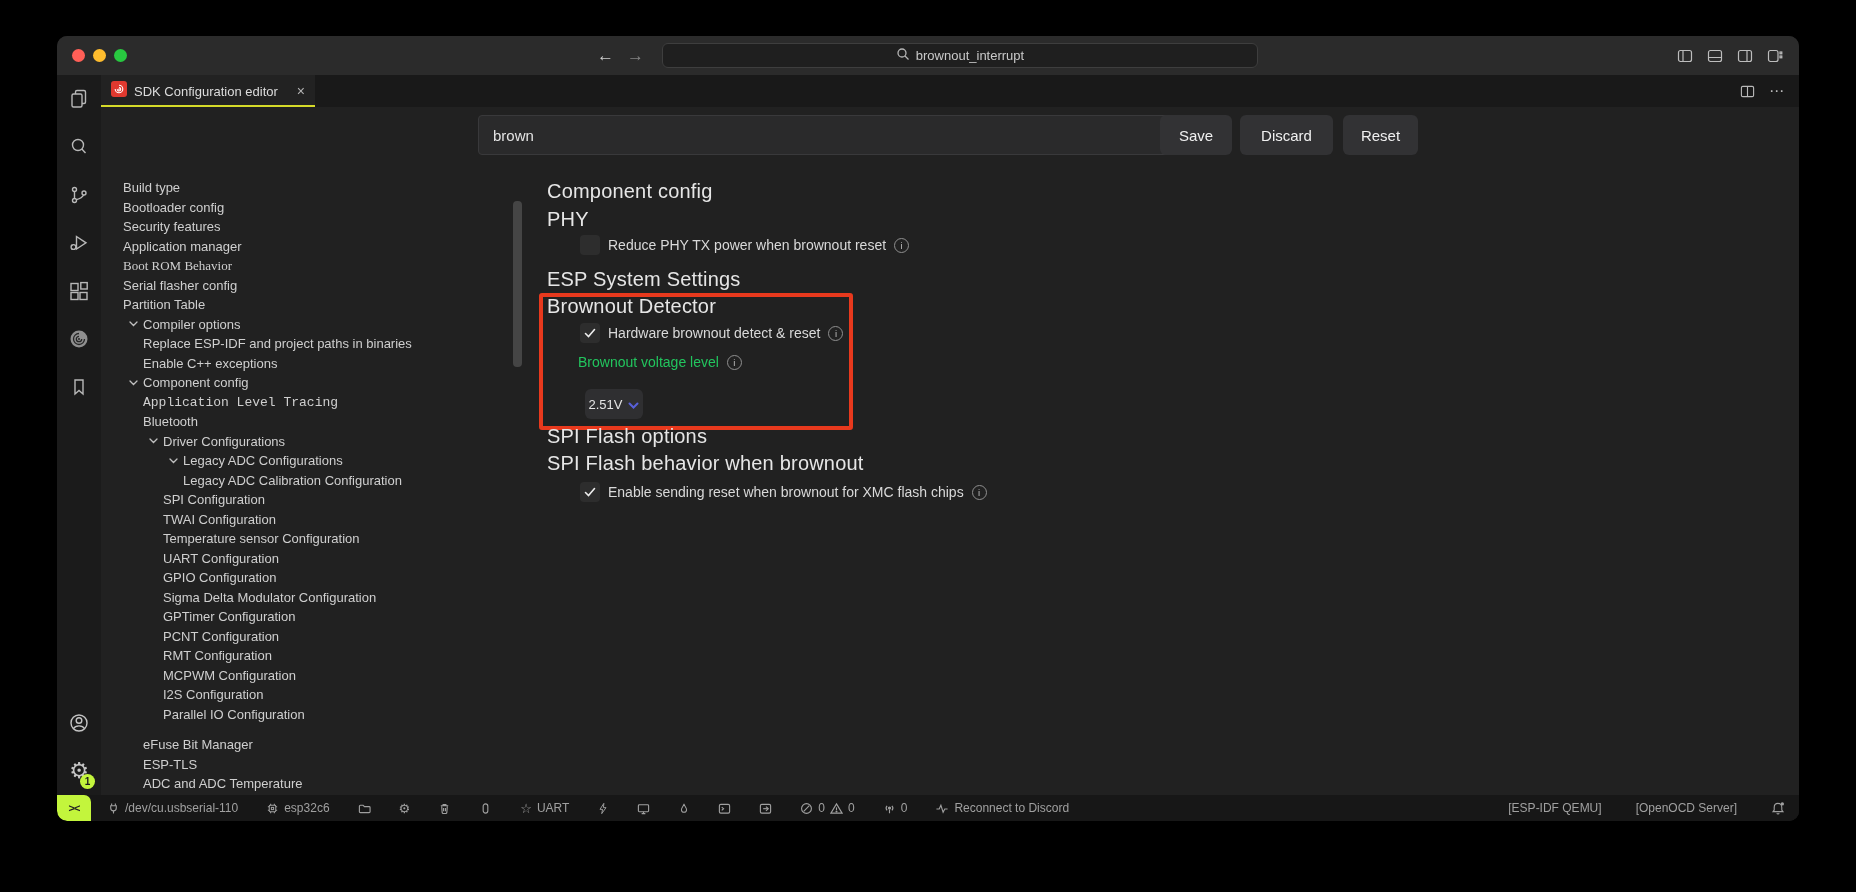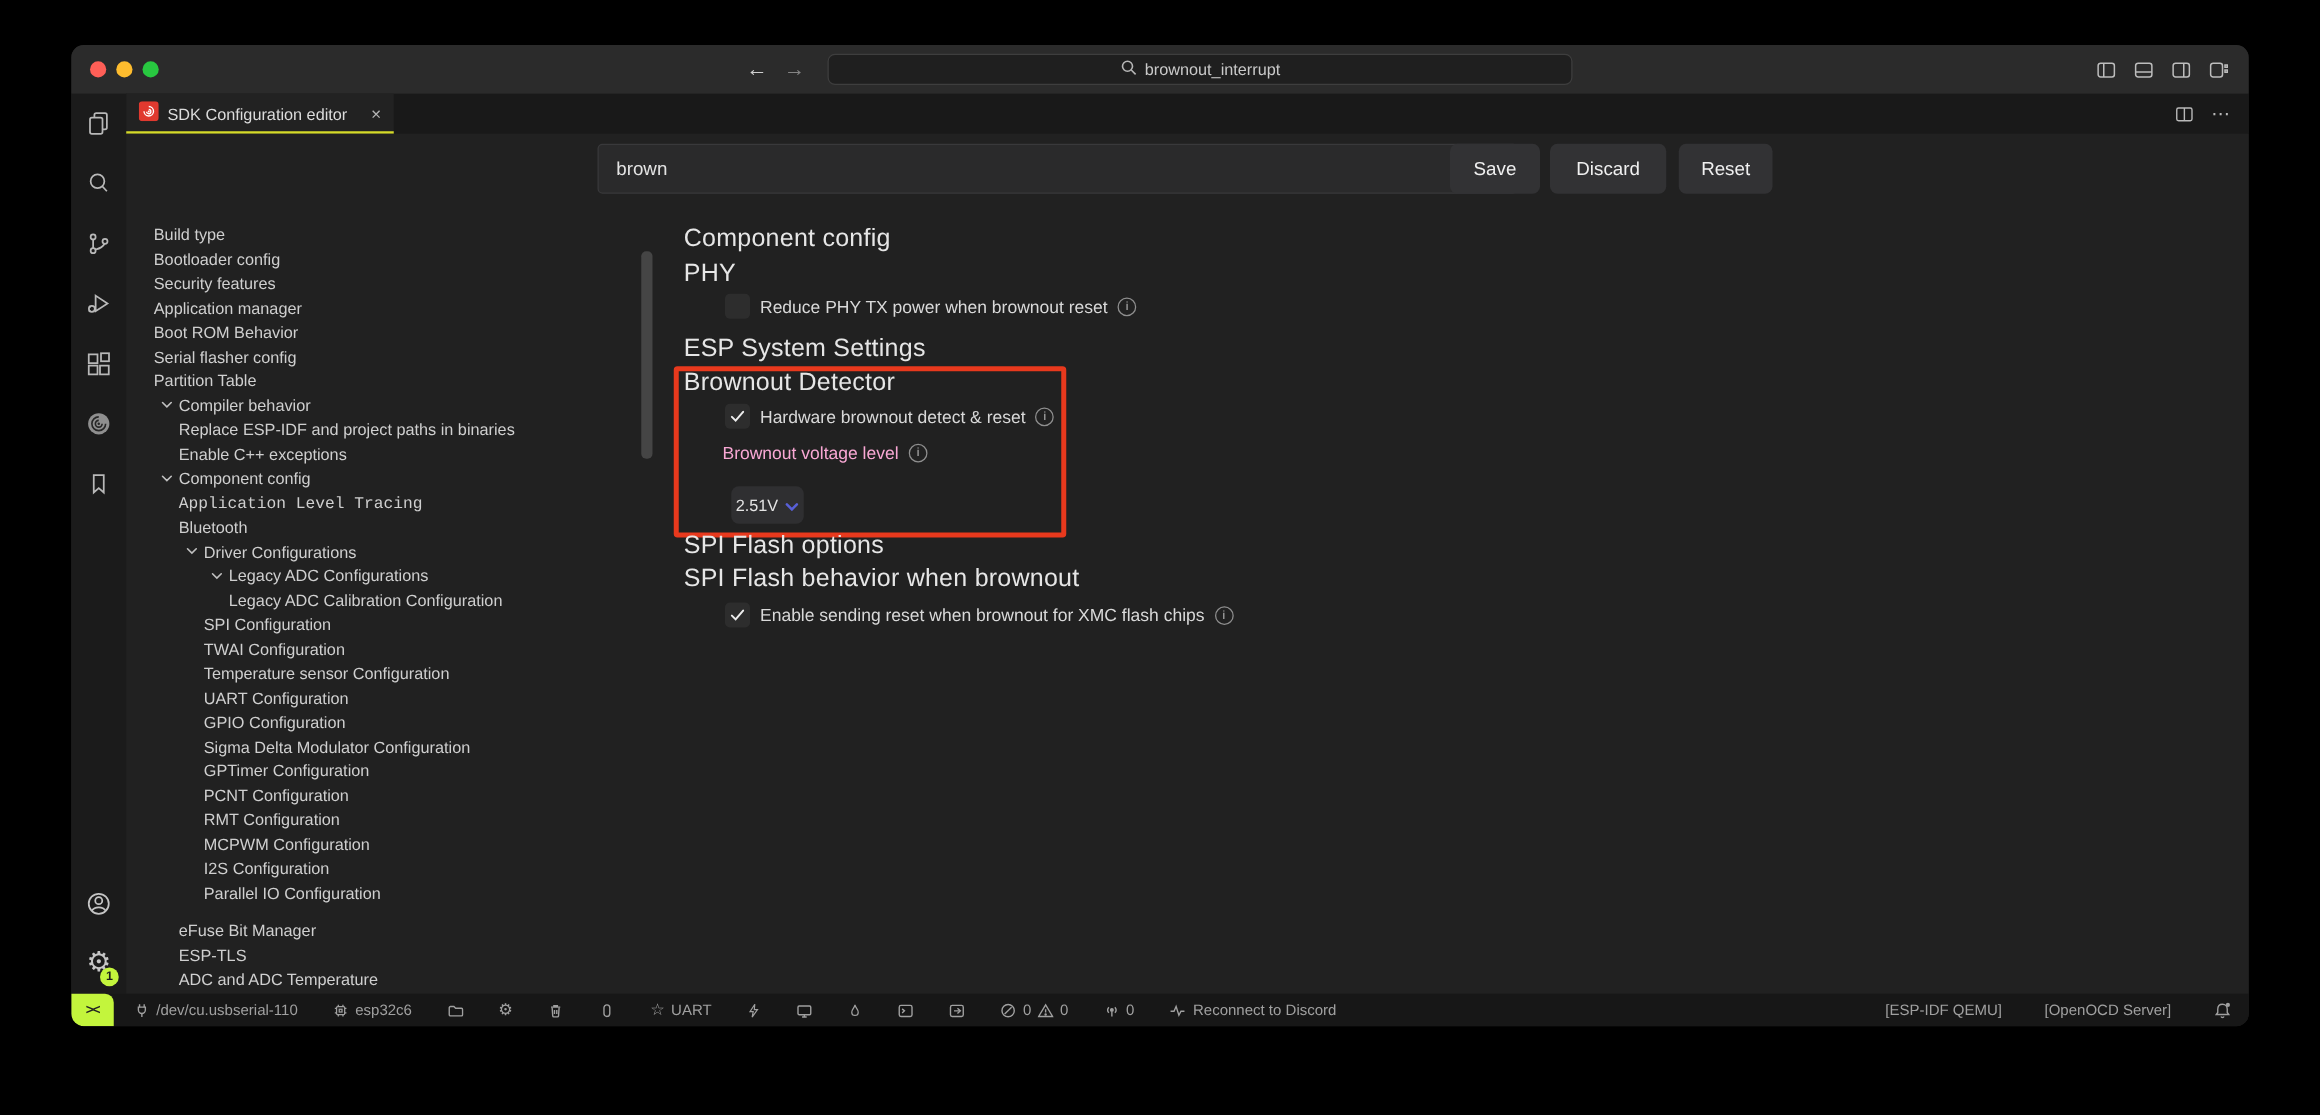--- a/index.html
+++ b/index.html
@@ -64,21 +64,21 @@
 
   .cb-row { position:absolute; left:479px; display:flex; align-items:center; gap:8px; white-space:nowrap; }
   .row-phy{top:128px} .row-hw{top:216px} .row-xmc{top:375px}
   .cb { width:20px; height:20px; border-radius:4px; background:#2d2d2d; display:flex; align-items:center;
         justify-content:center; cursor:pointer; flex:0 0 auto; }
   .cb-label { font-size:14px; color:#d9d9d9; }
   .info { width:15px; height:15px; border-radius:50%; border:1px solid #8f8f8f; color:#bdbdbd; font-size:9.5px;
           display:flex; align-items:center; justify-content:center; cursor:pointer; flex:0 0 auto; }
 
   .voltage-row { position:absolute; left:477px; top:247px; display:flex; align-items:center; gap:8px; }
-  .voltage-label { font-size:14px; color:#f9a8d4; }
+  .voltage-label { font-size:14px; color:#22c55e; }
   .dropdown { position:absolute; left:484px; top:282px; width:58px; height:30px; background:#2f2f31;
               border-radius:6px; display:flex; align-items:center; justify-content:center; gap:6px;
               font-size:13px; color:#e4e4e4; cursor:pointer; }
   .redbox { position:absolute; left:438px; top:186px; width:314px; height:137px;
             border:4px solid var(--accent-red,#e8391d); border-radius:3px; pointer-events:none; }
 
   
   .statusbar { position:absolute; left:0; right:0; bottom:0; height:26px; background:#171717;
                display:flex; align-items:center; color:#a0a0a0; font-size:12px; }
   .sb-remote { width:34px; height:26px; background:var(--lime,#c3f53c); color:#222; display:flex;
@@ -247,36 +247,36 @@
           </div>
           <div class="tree-item" style="padding-left: 22px;">
             <span>Bootloader config</span>
           </div>
           <div class="tree-item" style="padding-left: 22px;">
             <span>Security features</span>
           </div>
           <div class="tree-item" style="padding-left: 22px;">
             <span>Application manager</span>
           </div>
-          <div class="tree-item" style="padding-left: 22px;">
+          <div class="tree-item" style="padding-left: 22px; font-family: Liberation Serif, serif;">
             <span>Boot ROM Behavior</span>
           </div>
           <div class="tree-item" style="padding-left: 22px;">
             <span>Serial flasher config</span>
           </div>
           <div class="tree-item" style="padding-left: 22px;">
             <span>Partition Table</span>
           </div>
           <div class="tree-item" style="padding-left: 22px;">
             <span class="tree-chev">
               <svg width="9" height="6" viewBox="0 0 9 6" fill="none" stroke="#c0c0c0" stroke-width="1.3" stroke-linecap="round">
                 <polyline points="1,1 4.5,4.5 8,1"></polyline>
               </svg>
             </span>
-            <span>Compiler behavior</span>
+            <span>Compiler options</span>
           </div>
           <div class="tree-item" style="padding-left: 42px;">
             <span>Replace ESP-IDF and project paths in binaries</span>
           </div>
           <div class="tree-item" style="padding-left: 42px;">
             <span>Enable C++ exceptions</span>
           </div>
           <div class="tree-item" style="padding-left: 22px;">
             <span class="tree-chev">
               <svg width="9" height="6" viewBox="0 0 9 6" fill="none" stroke="#c0c0c0" stroke-width="1.3" stroke-linecap="round">

